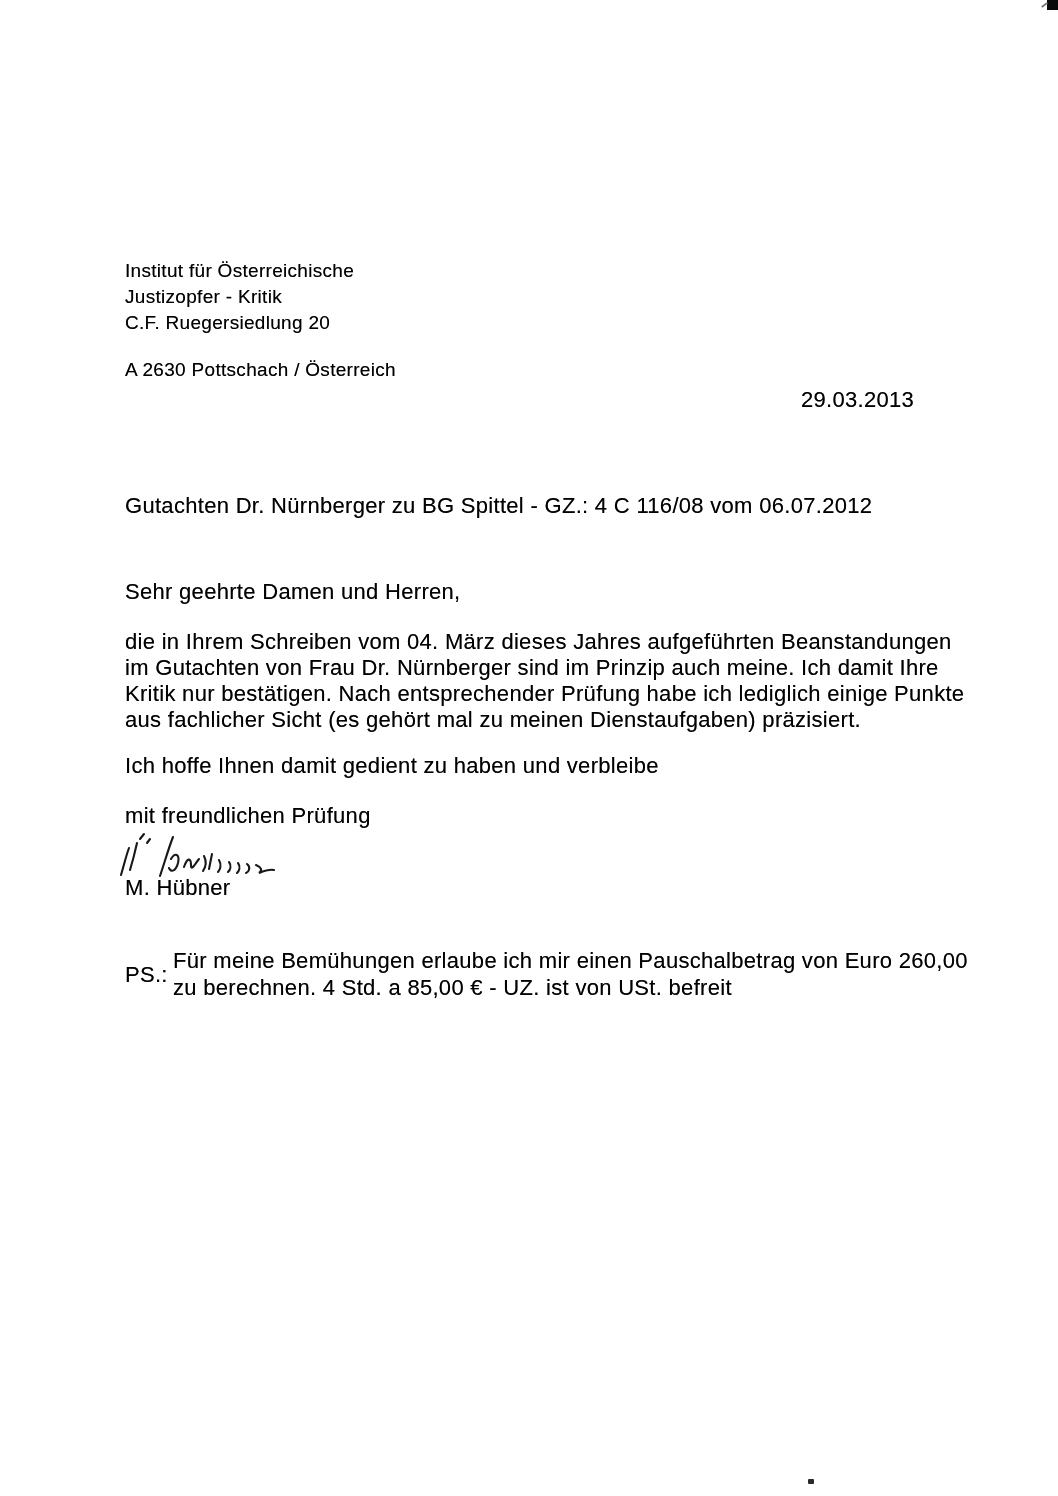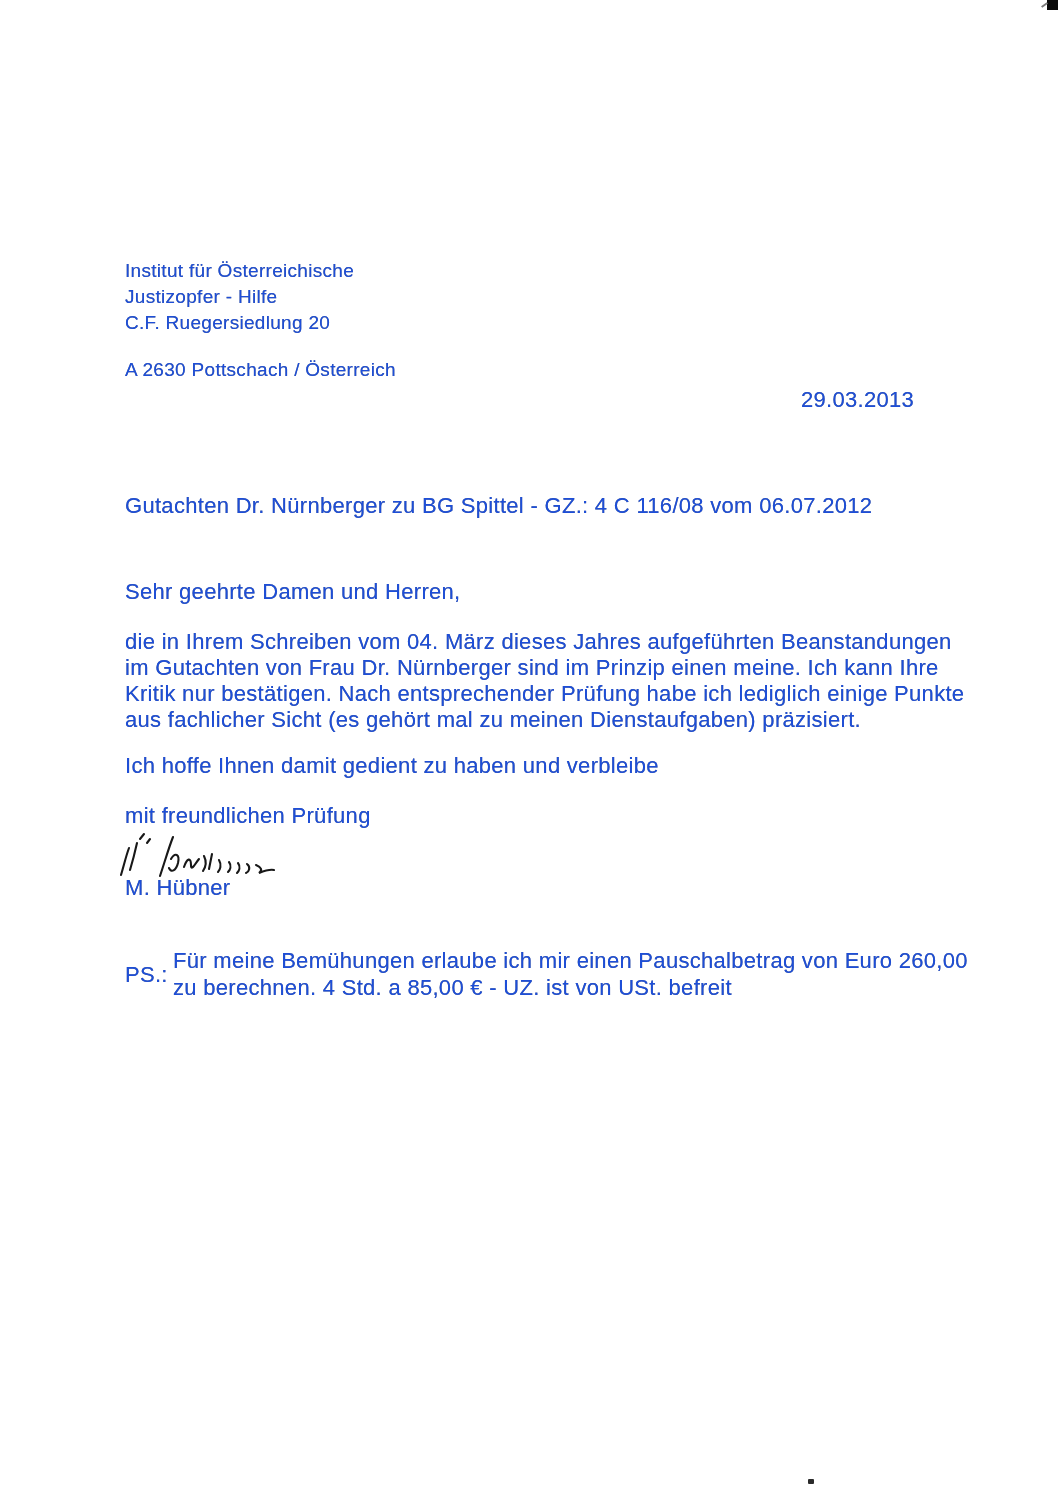--- a/index.html
+++ b/index.html
@@ -4,21 +4,21 @@
 <style>
   * { margin: 0; padding: 0; box-sizing: border-box; }
   html, body { background: #e8e8e8; }
   .page {
     position: relative;
     width: 1058px;
     height: 1496px;
     background: #ffffff;
     margin: 0 auto;
     font-family: "Liberation Sans", sans-serif;
-    color: #1d4ed8;
+    color: #000000;
     overflow: hidden;
     -webkit-font-smoothing: antialiased;
   }
   .txt {
     position: absolute;
     font-size: 22px;
     letter-spacing: 0.3px;
     line-height: 26px;
     white-space: nowrap;
     text-shadow: 0 0 0.5px rgba(20,20,20,0.55);
@@ -72,34 +72,34 @@
 </style>
 </head>
 <body>
 
 <div class="page">
 
   <div class="corner-mark"></div>
 
   <div class="txt address">
     <div>Institut für Österreichische</div>
-    <div>Justizopfer - Hilfe</div>
+    <div>Justizopfer - Kritik</div>
     <div>C.F. Ruegersiedlung 20</div>
     <div class="gap-line">A 2630 Pottschach / Österreich</div>
   </div>
 
   <div class="txt date">29.03.2013</div>
 
   <div class="txt subject">Gutachten Dr. Nürnberger zu BG Spittel - GZ.: 4 C 116/08 vom 06.07.2012</div>
 
   <div class="txt salutation">Sehr geehrte Damen und Herren,</div>
 
   <div class="txt body-par">
     <div>die in Ihrem Schreiben vom 04. März dieses Jahres aufgeführten Beanstandungen</div>
-    <div>im Gutachten von Frau Dr. Nürnberger sind im Prinzip einen meine. Ich kann Ihre</div>
+    <div>im Gutachten von Frau Dr. Nürnberger sind im Prinzip auch meine. Ich damit Ihre</div>
     <div>Kritik nur bestätigen. Nach entsprechender Prüfung habe ich lediglich einige Punkte</div>
     <div>aus fachlicher Sicht (es gehört mal zu meinen Dienstaufgaben) präzisiert.</div>
   </div>
 
   <div class="txt closing">Ich hoffe Ihnen damit gedient zu haben und verbleibe</div>
 
   <div class="txt regards">mit freundlichen Prüfung</div>
 
   <svg class="signature-svg" viewBox="0 0 190 50" xmlns="http://www.w3.org/2000/svg">
     <path class="sig-stroke" d="M5,46 C8,36 10,27 13,19"></path>

